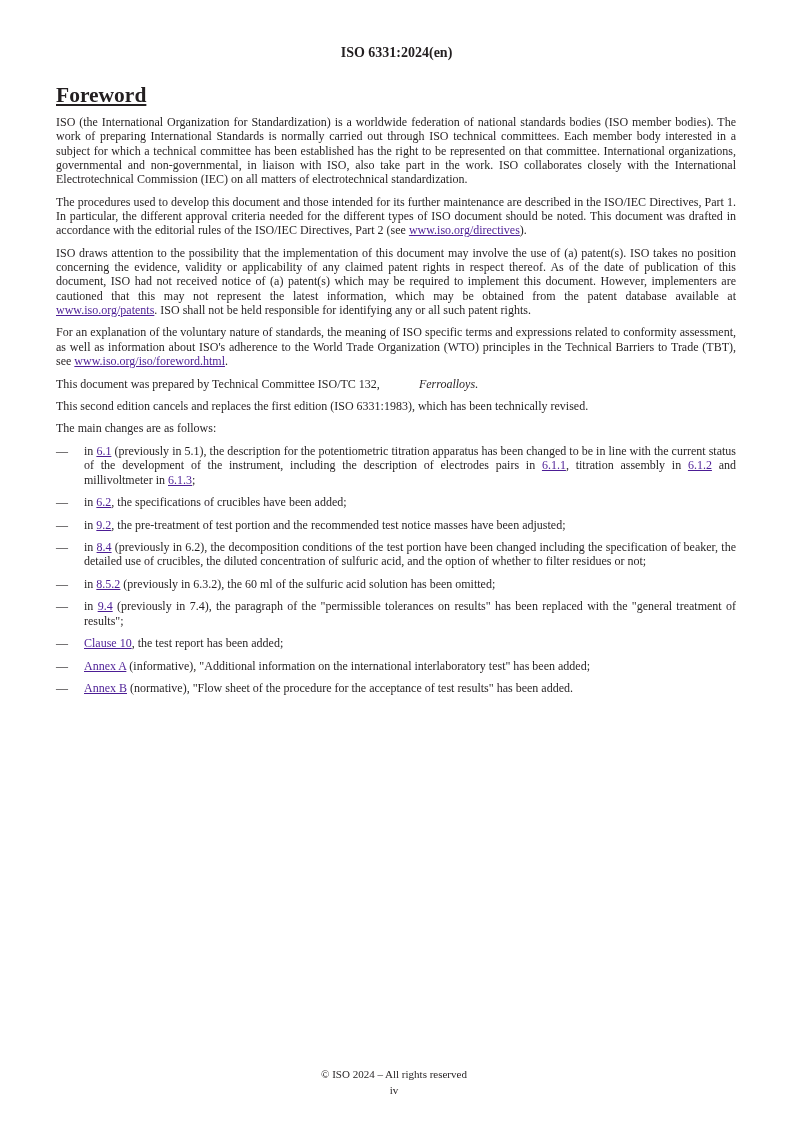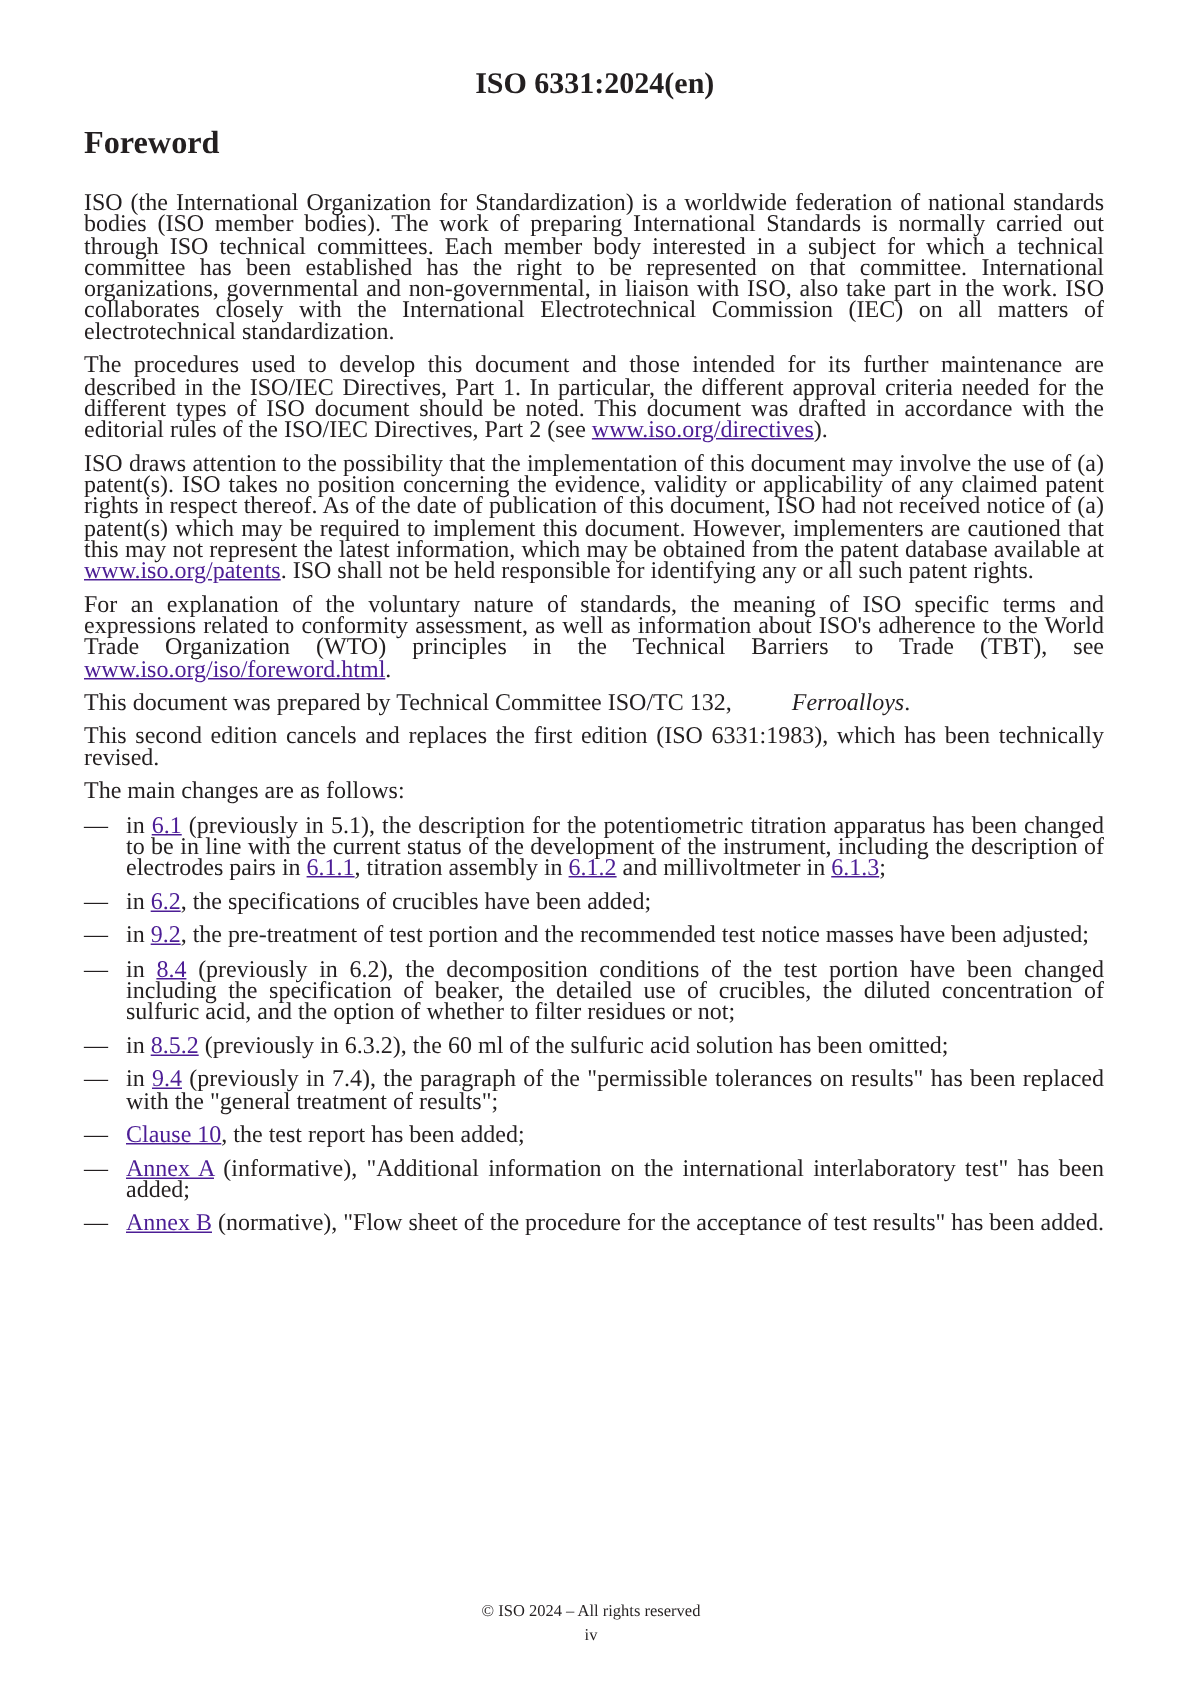--- a/index.html
+++ b/index.html
@@ -1,21 +1,21 @@
 <!DOCTYPE html>
 <html><head>
 <meta charset="utf-8">
 <style>
   html, body { margin: 0; padding: 0; background: #ffffff; }
   body { width: 793px; height: 1122px; position: relative; overflow: hidden;
          font-family: "Liberation Serif", "DejaVu Serif", serif; color: #231f20; }
   .header { position: absolute; top: 45px; left: 0; width: 793px; text-align: center;
-            font-weight: bold; font-size: 20px; letter-spacing: 0; }
-  .title { position: absolute; top: 83px; left: 56px; font-size: 21.5px; font-weight: bold; margin: 0; }
-  .content { position: absolute; top: 129px; left: 56px; width: 680px; font-size: 16px; line-height: 14.3px; }
+            font-weight: bold; font-size: 14px; letter-spacing: 0; }
+  .title { position: absolute; top: 83px; left: 56px; font-size: 21.5px; font-weight: bold; margin: 0; text-decoration: underline; }
+  .content { position: absolute; top: 115px; left: 56px; width: 680px; font-size: 12px; line-height: 14.3px; }
   .content p { margin: 0 0 8.2px 0; text-align: justify; }
   a.lnk { color: #4c1d95; text-decoration: underline; }
   ul.changes { list-style: none; margin: 0; padding: 0; }
   ul.changes li { position: relative; padding-left: 28px; margin: 0 0 8.2px 0; text-align: justify; }
   ul.changes li .dash { position: absolute; left: 0; top: 0; }
   .footer { position: absolute; top: 1066px; left: 0; width: 788px; text-align: center; font-size: 11px; line-height: 16px; }
   em { font-style: italic; margin-left: 36px; }
 </style>
 </head>
 <body>

